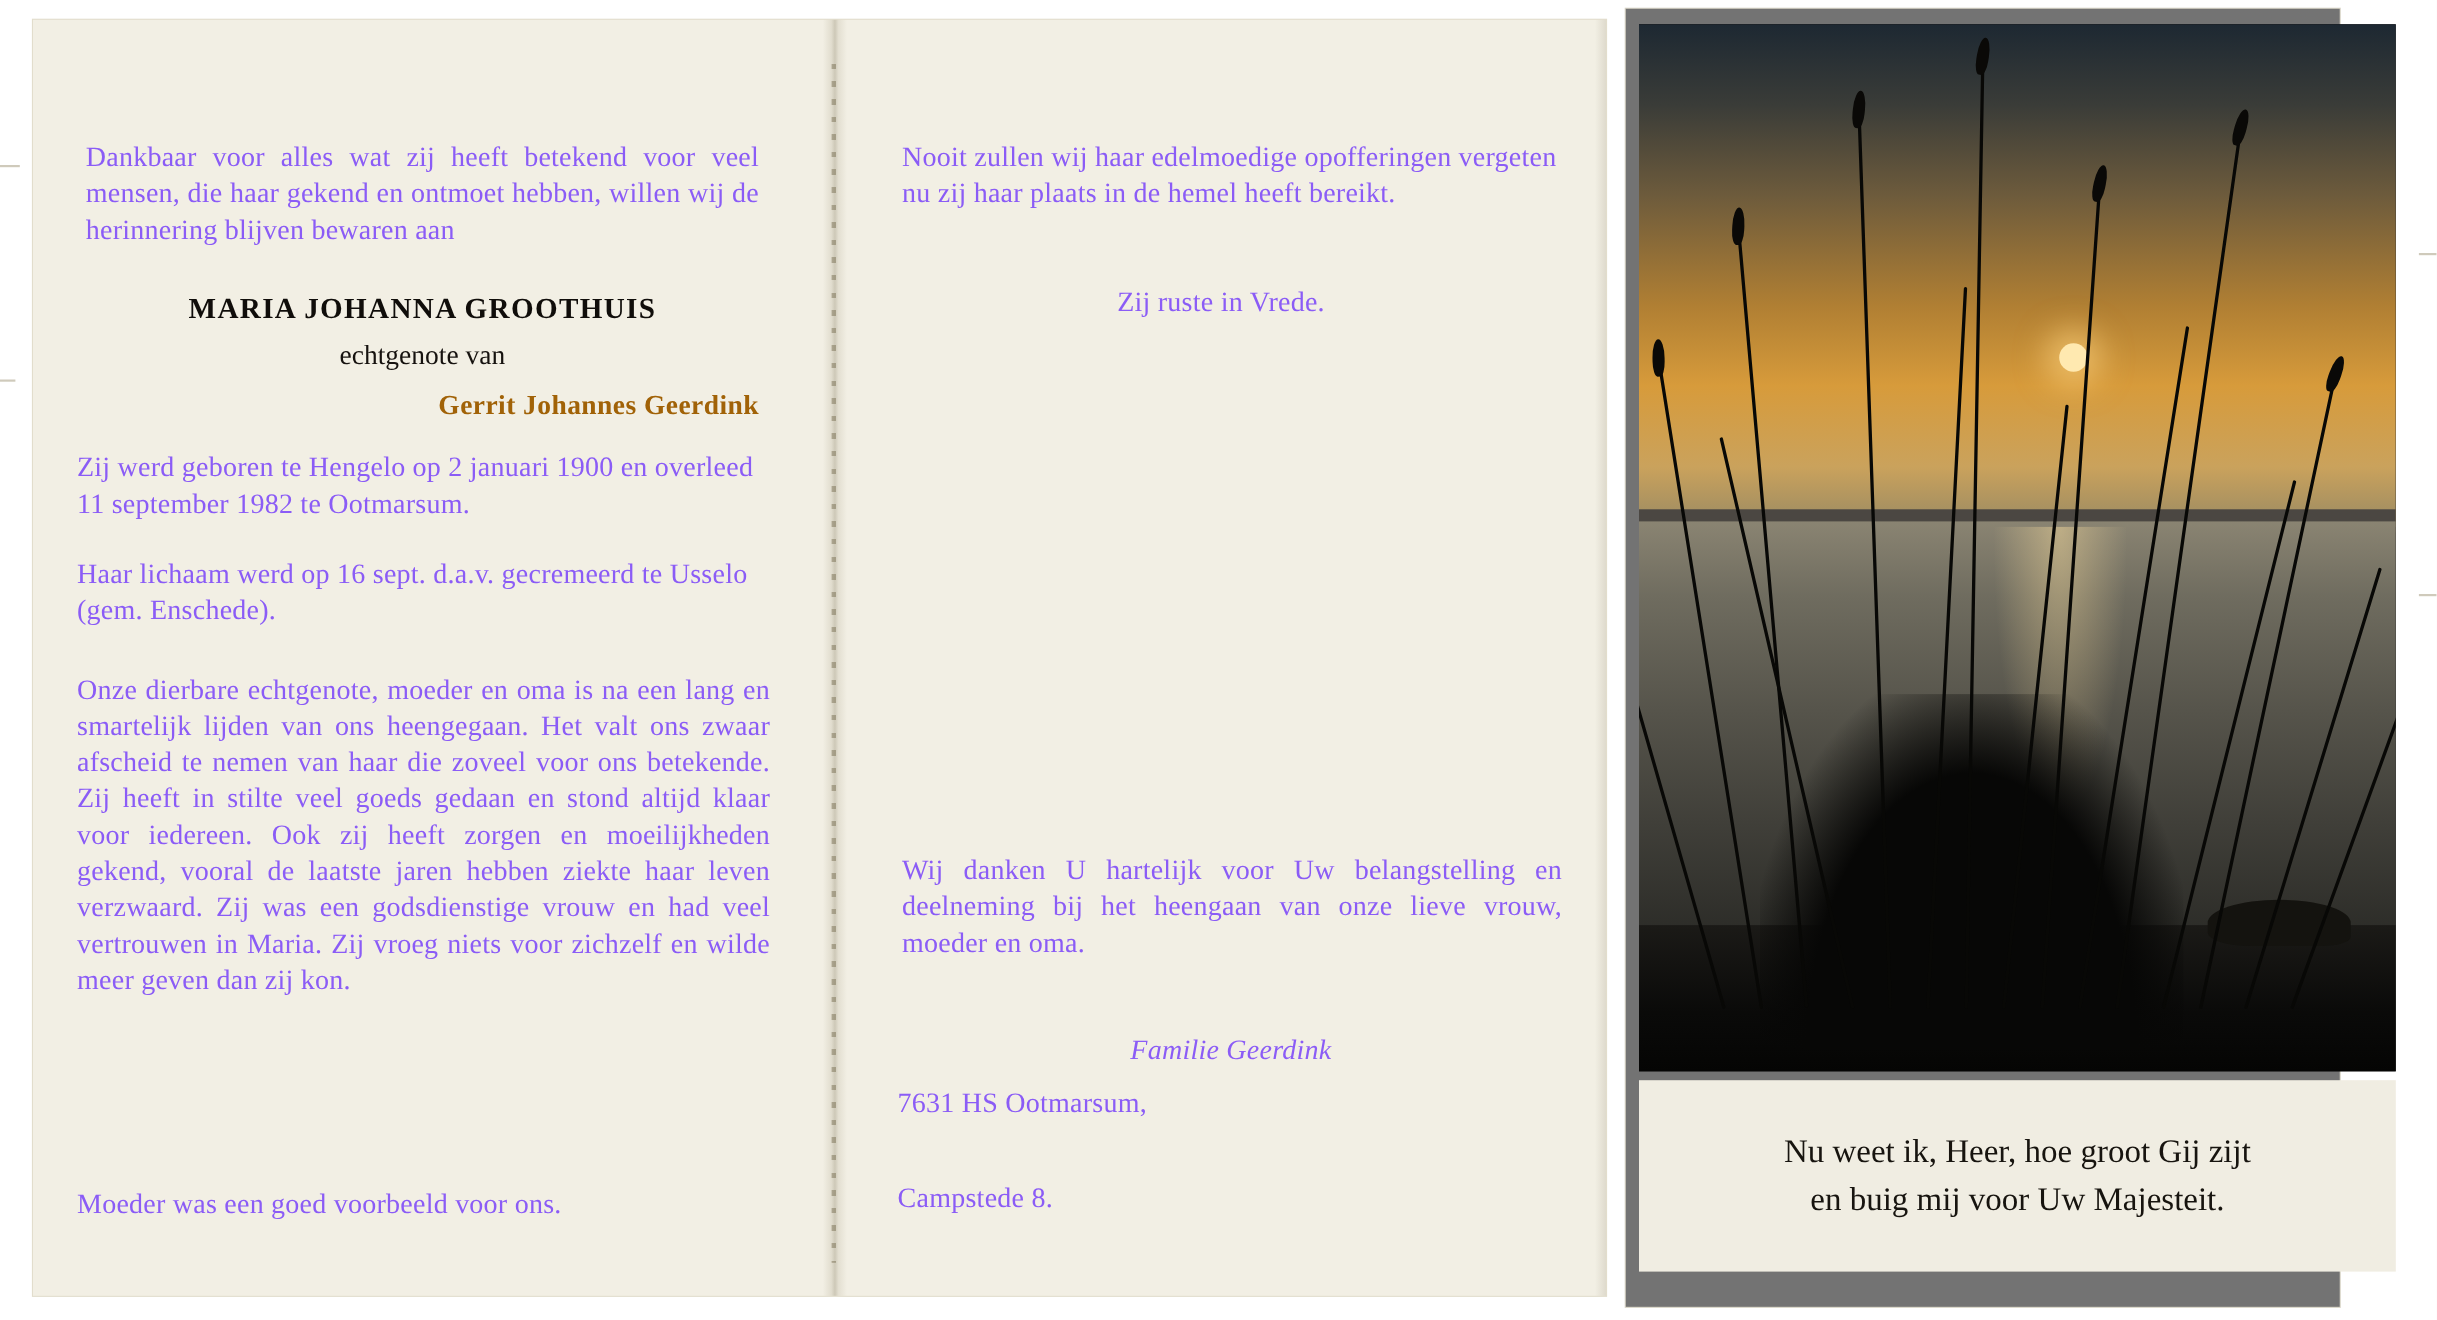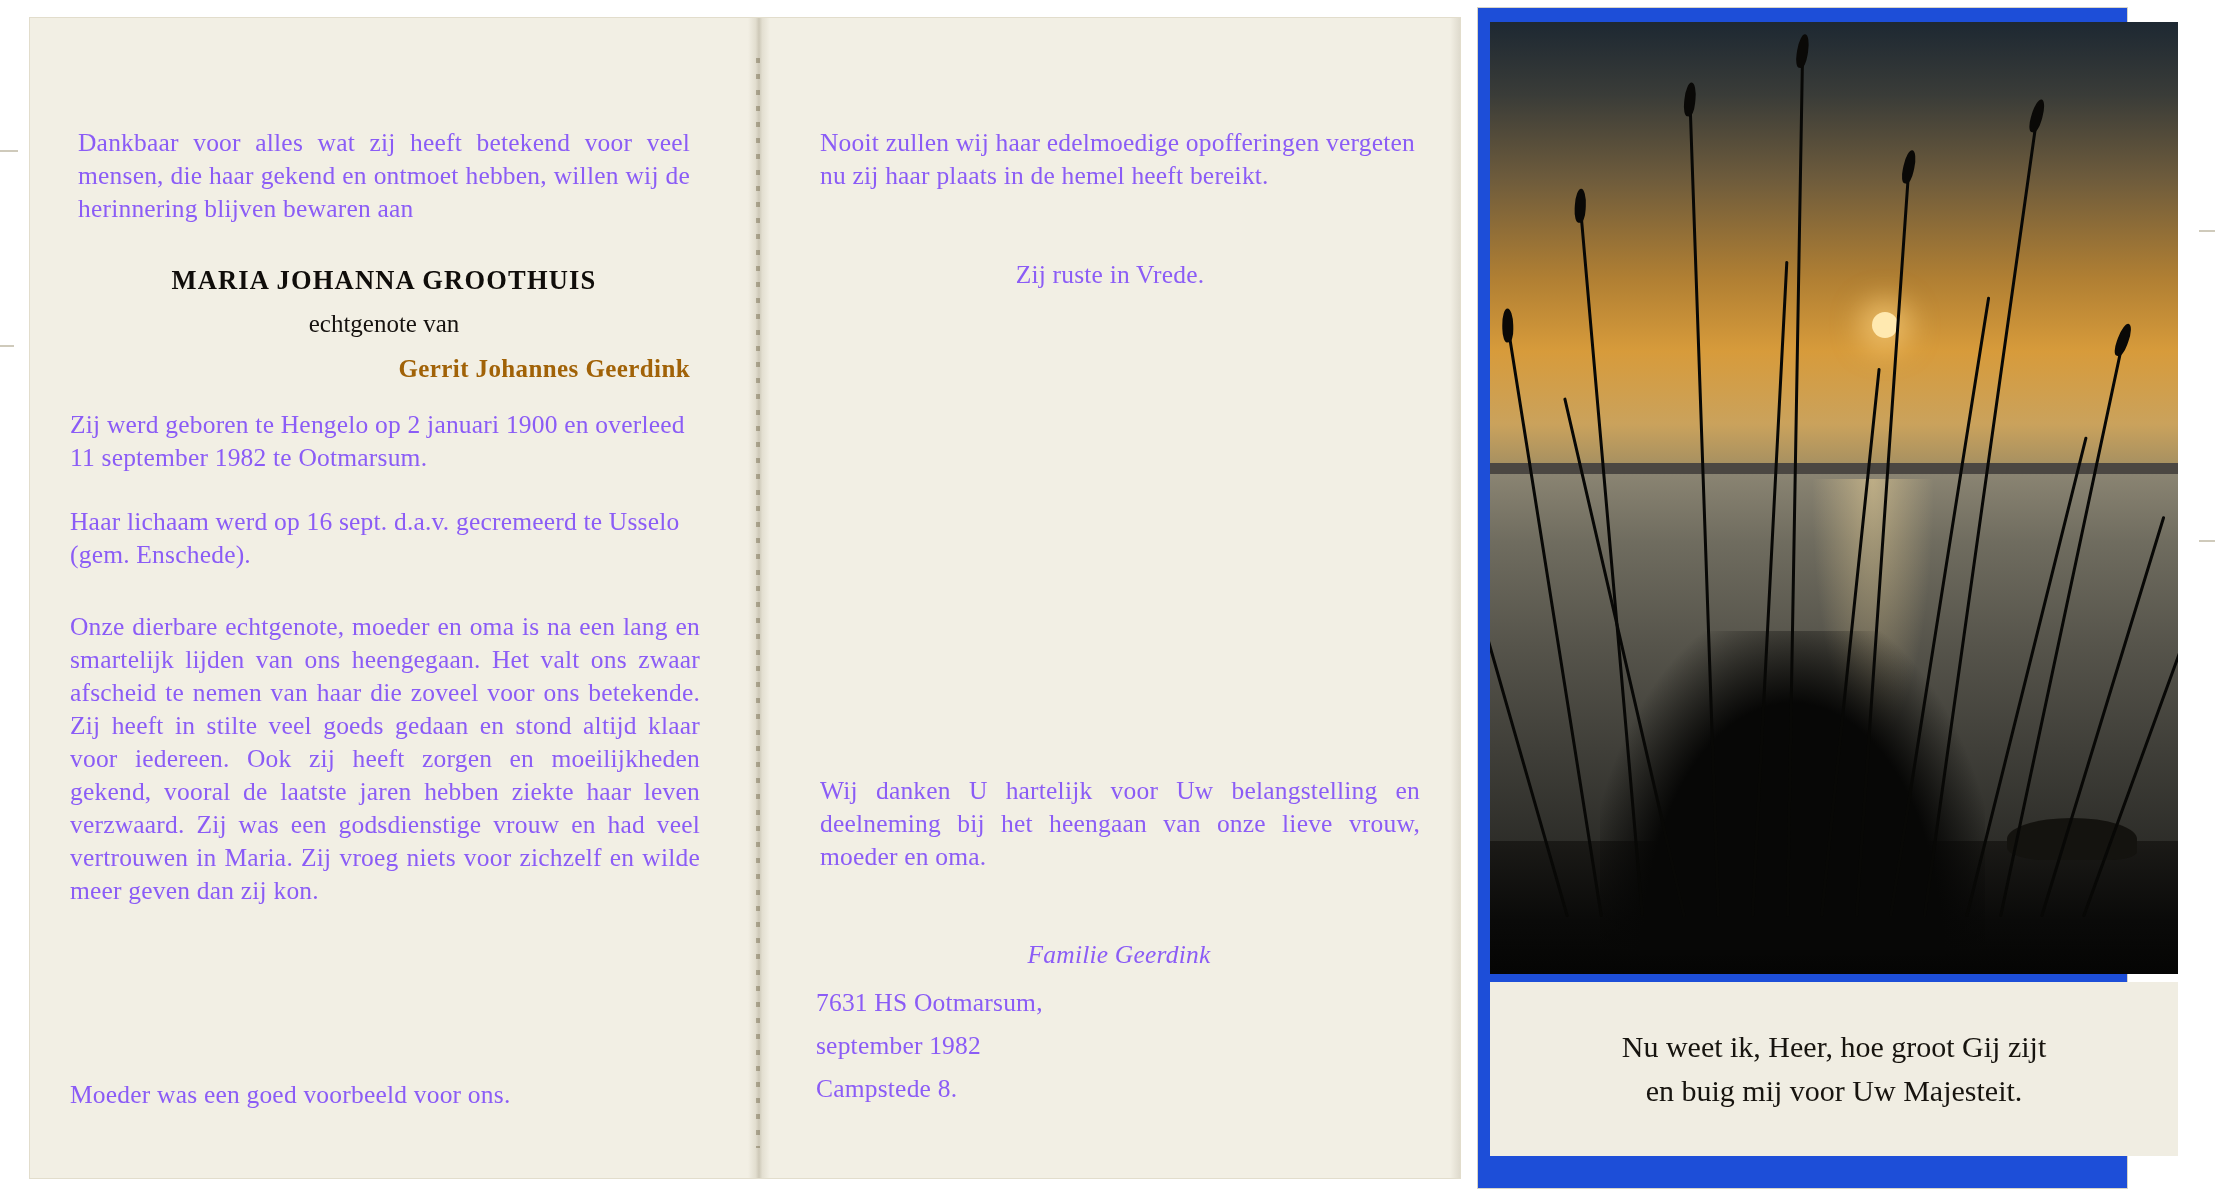--- a/index.html
+++ b/index.html
@@ -114,21 +114,21 @@
   .center { text-align: center; }
   .right { text-align: center; font-style: italic; }
 
   
   .card-right {
     position: absolute;
     left: 1478px;
     top: 8px;
     width: 649px;
     height: 1180px;
-    background: #1d4ed8;
+    background: #737373;
     box-shadow: 0 0 0 1px #d8d4c6;
   }
   .photo {
     position: absolute;
     left: 12px;
     top: 14px;
     width: 688px;
     height: 952px;
     overflow: hidden;
     background: #050506;
@@ -285,21 +285,20 @@
 
       <div class="col txt" style="left:50px; top:108px; width:600px;">Nooit zullen wij haar edelmoedige opofferingen vergeten nu zij haar plaats in de hemel heeft bereikt.</div>
 
       <div class="col txt center" style="left:50px; top:240px; width:580px;">Zij ruste in Vrede.</div>
 
       <div class="col txt txt-justify" style="left:50px; top:756px; width:600px;">Wij danken U hartelijk voor Uw belangstelling en deelneming bij het heengaan van onze lieve vrouw, moeder en oma.</div>
 
       <div class="col txt right" style="left:50px; top:920px; width:598px;">Familie Geerdink</div>
 
       <div class="col txt" style="left:46px; top:968px; width:600px;">7631 HS Ootmarsum,</div>
-      <div class="col txt" style="left:46px; top:1011px; width:600px;">september 1982</div>
       <div class="col txt" style="left:46px; top:1054px; width:600px;">Campstede 8.</div>
     </div>
   </div>
 
   <div class="card-right">
 
     <div class="photo">
       <div class="sky"></div>
       <div class="sun"></div>
       <div class="far-shore"></div>

